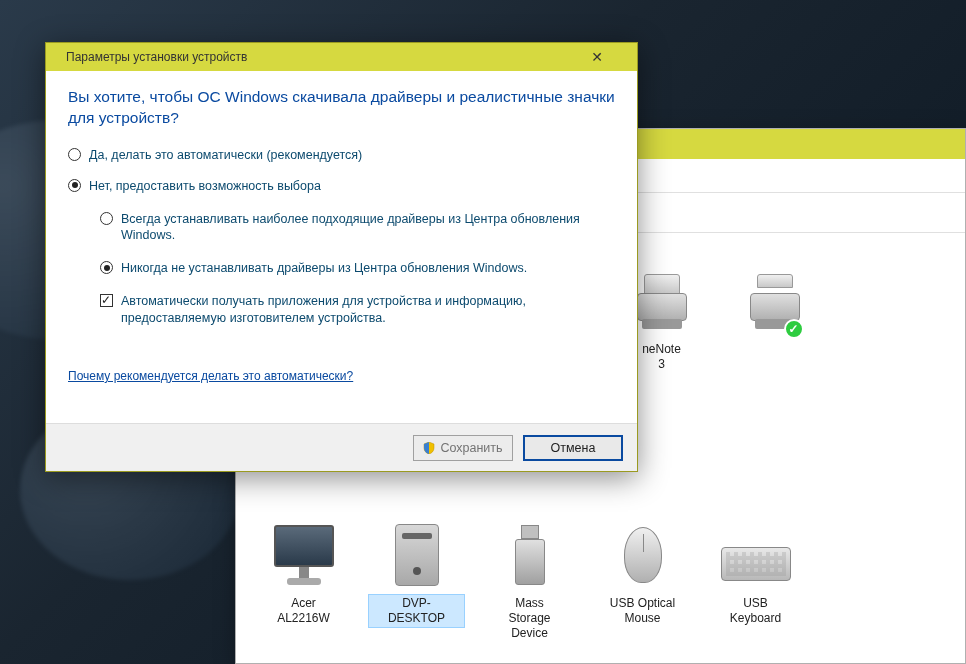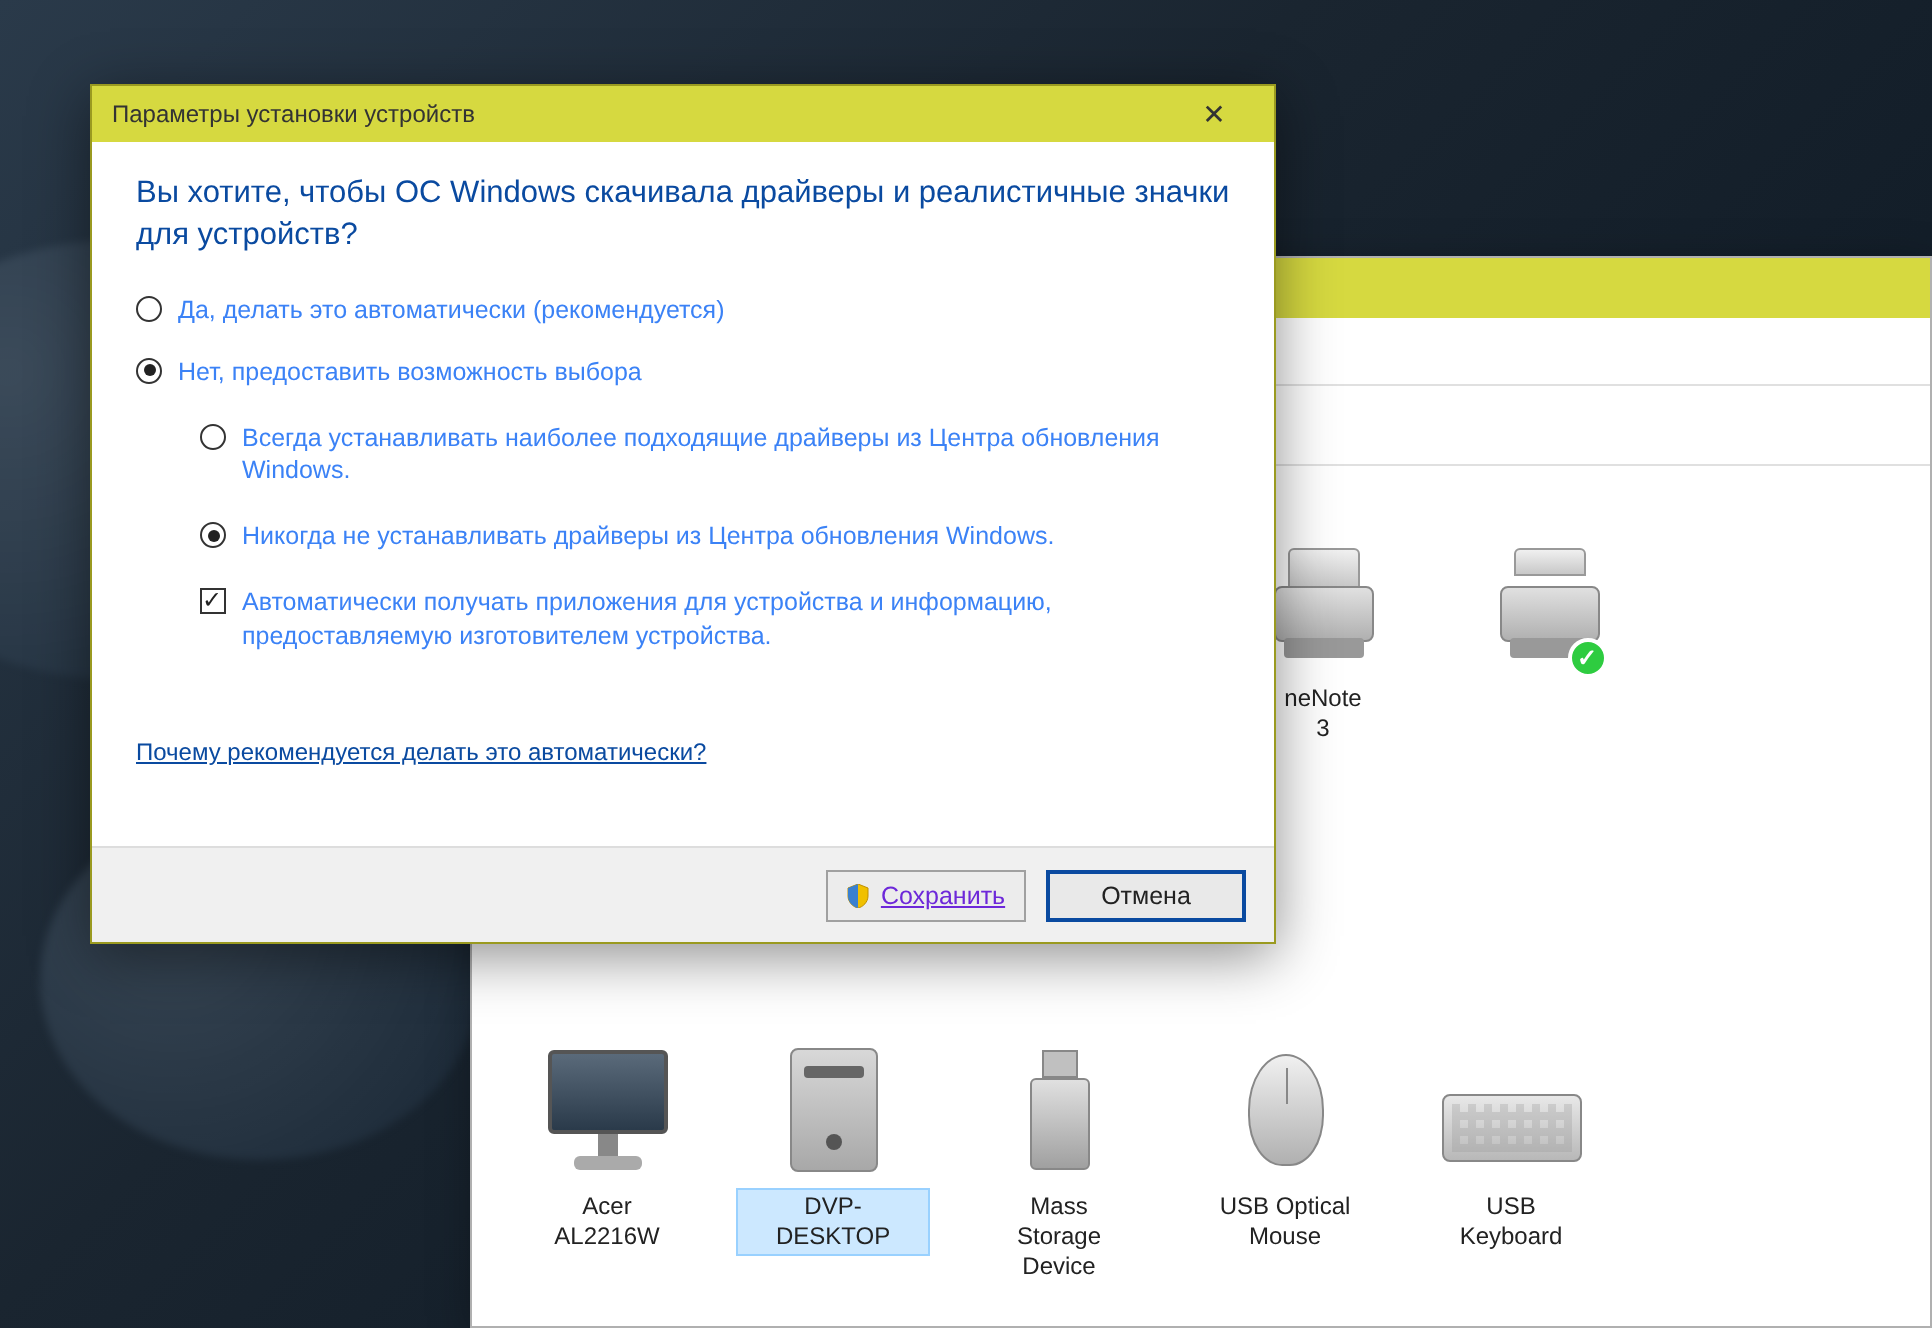--- a/index.html
+++ b/index.html
@@ -65,39 +65,39 @@
   .ico-mouse { width: 38px; height: 56px; background: linear-gradient(#f0f0f0,#b0b0b0); border:1px solid #888; border-radius: 50% 50% 45% 45%; position:relative; }
   .ico-mouse::before { content:''; position:absolute; left:50%; top:6px; width:1px; height:18px; background:#888; }
 
   
   .dialog {
     position: absolute; left: 45px; top: 42px; width: 593px; height: 430px;
     background: #fff; border: 1px solid #9a9a20;
     box-shadow: 0 6px 28px rgba(0,0,0,0.45);
     display: flex; flex-direction: column;
   }
-  .dialog .dlg-titlebar { height: 28px; background: #d6d940; display: flex; align-items: center; padding: 0 10px; font-size: 12px; color: #333; justify-content: space-between; }
+  .dialog .dlg-titlebar { height: 28px; background: #d6d940; display: flex; align-items: center; padding: 0 20px; font-size: 12px; color: #333; justify-content: space-between; }
   .dlg-close { width: 40px; height: 22px; display:flex; align-items:center; justify-content:center; font-size:14px; color:#333; cursor:default; }
 
   .dlg-body { flex: 1; padding: 16px 22px 12px 22px; position: relative; }
   .dlg-heading { font-size: 15.5px; color: #0a4aa0; line-height: 1.35; margin-bottom: 18px; }
-  .radio-row, .check-row { display: flex; align-items: flex-start; gap: 8px; font-size: 12.5px; color: #3b82f6; margin-bottom: 14px; line-height: 1.35; }
+  .radio-row, .check-row { display: flex; align-items: flex-start; gap: 8px; font-size: 12.5px; color: #0c4a6e; margin-bottom: 14px; line-height: 1.35; }
   .sub-group { margin-left: 32px; margin-top: 16px; }
   .sub-group .radio-row, .sub-group .check-row { margin-bottom: 16px; }
   .radio { width: 13px; height: 13px; border: 1px solid #333; border-radius: 50%; flex: 0 0 auto; margin-top: 1px; position: relative; background:#fff; }
   .radio.checked::after { content:''; position:absolute; left:2.5px; top:2.5px; width:6px; height:6px; background:#222; border-radius:50%; }
   .check { width: 13px; height: 13px; border: 1px solid #333; flex: 0 0 auto; margin-top: 1px; background:#fff; position:relative; }
   .check.checked::after { content:'✓'; position:absolute; left:0; top:-3px; font-size:12px; color:#222; }
   .radio-label, .check-label { flex: 1; }
 
   .dlg-link { display:inline-block; color: #0a4aa0; text-decoration: underline; font-size: 12px; margin-top: 26px; cursor:default; }
 
   .dlg-buttons { height: 48px; background: #f0f0f0; border-top: 1px solid #ddd; display:flex; align-items:center; justify-content:flex-end; padding: 0 14px; gap: 10px; }
   .btn { min-width: 100px; height: 26px; border: 1px solid #a0a0a0; background: #e9e9e9; font-size: 12.5px; display:flex; align-items:center; justify-content:center; gap:5px; }
-  .btn.disabled { color: #6d28d9; background: #ececec; text-decoration: underline; }
+  .btn.disabled { color: #737373; background: #ececec; }
   .btn.primary { border: 2px solid #0a4aa0; background: #e9e9e9; color:#222; }
   .shield { width:12px; height:12px; display:inline-block; }
 </style>
 </head>
 <body>
 
 <div class="bg-blob b1"></div>
 <div class="bg-blob b2"></div>
 
 <div class="explorer">

